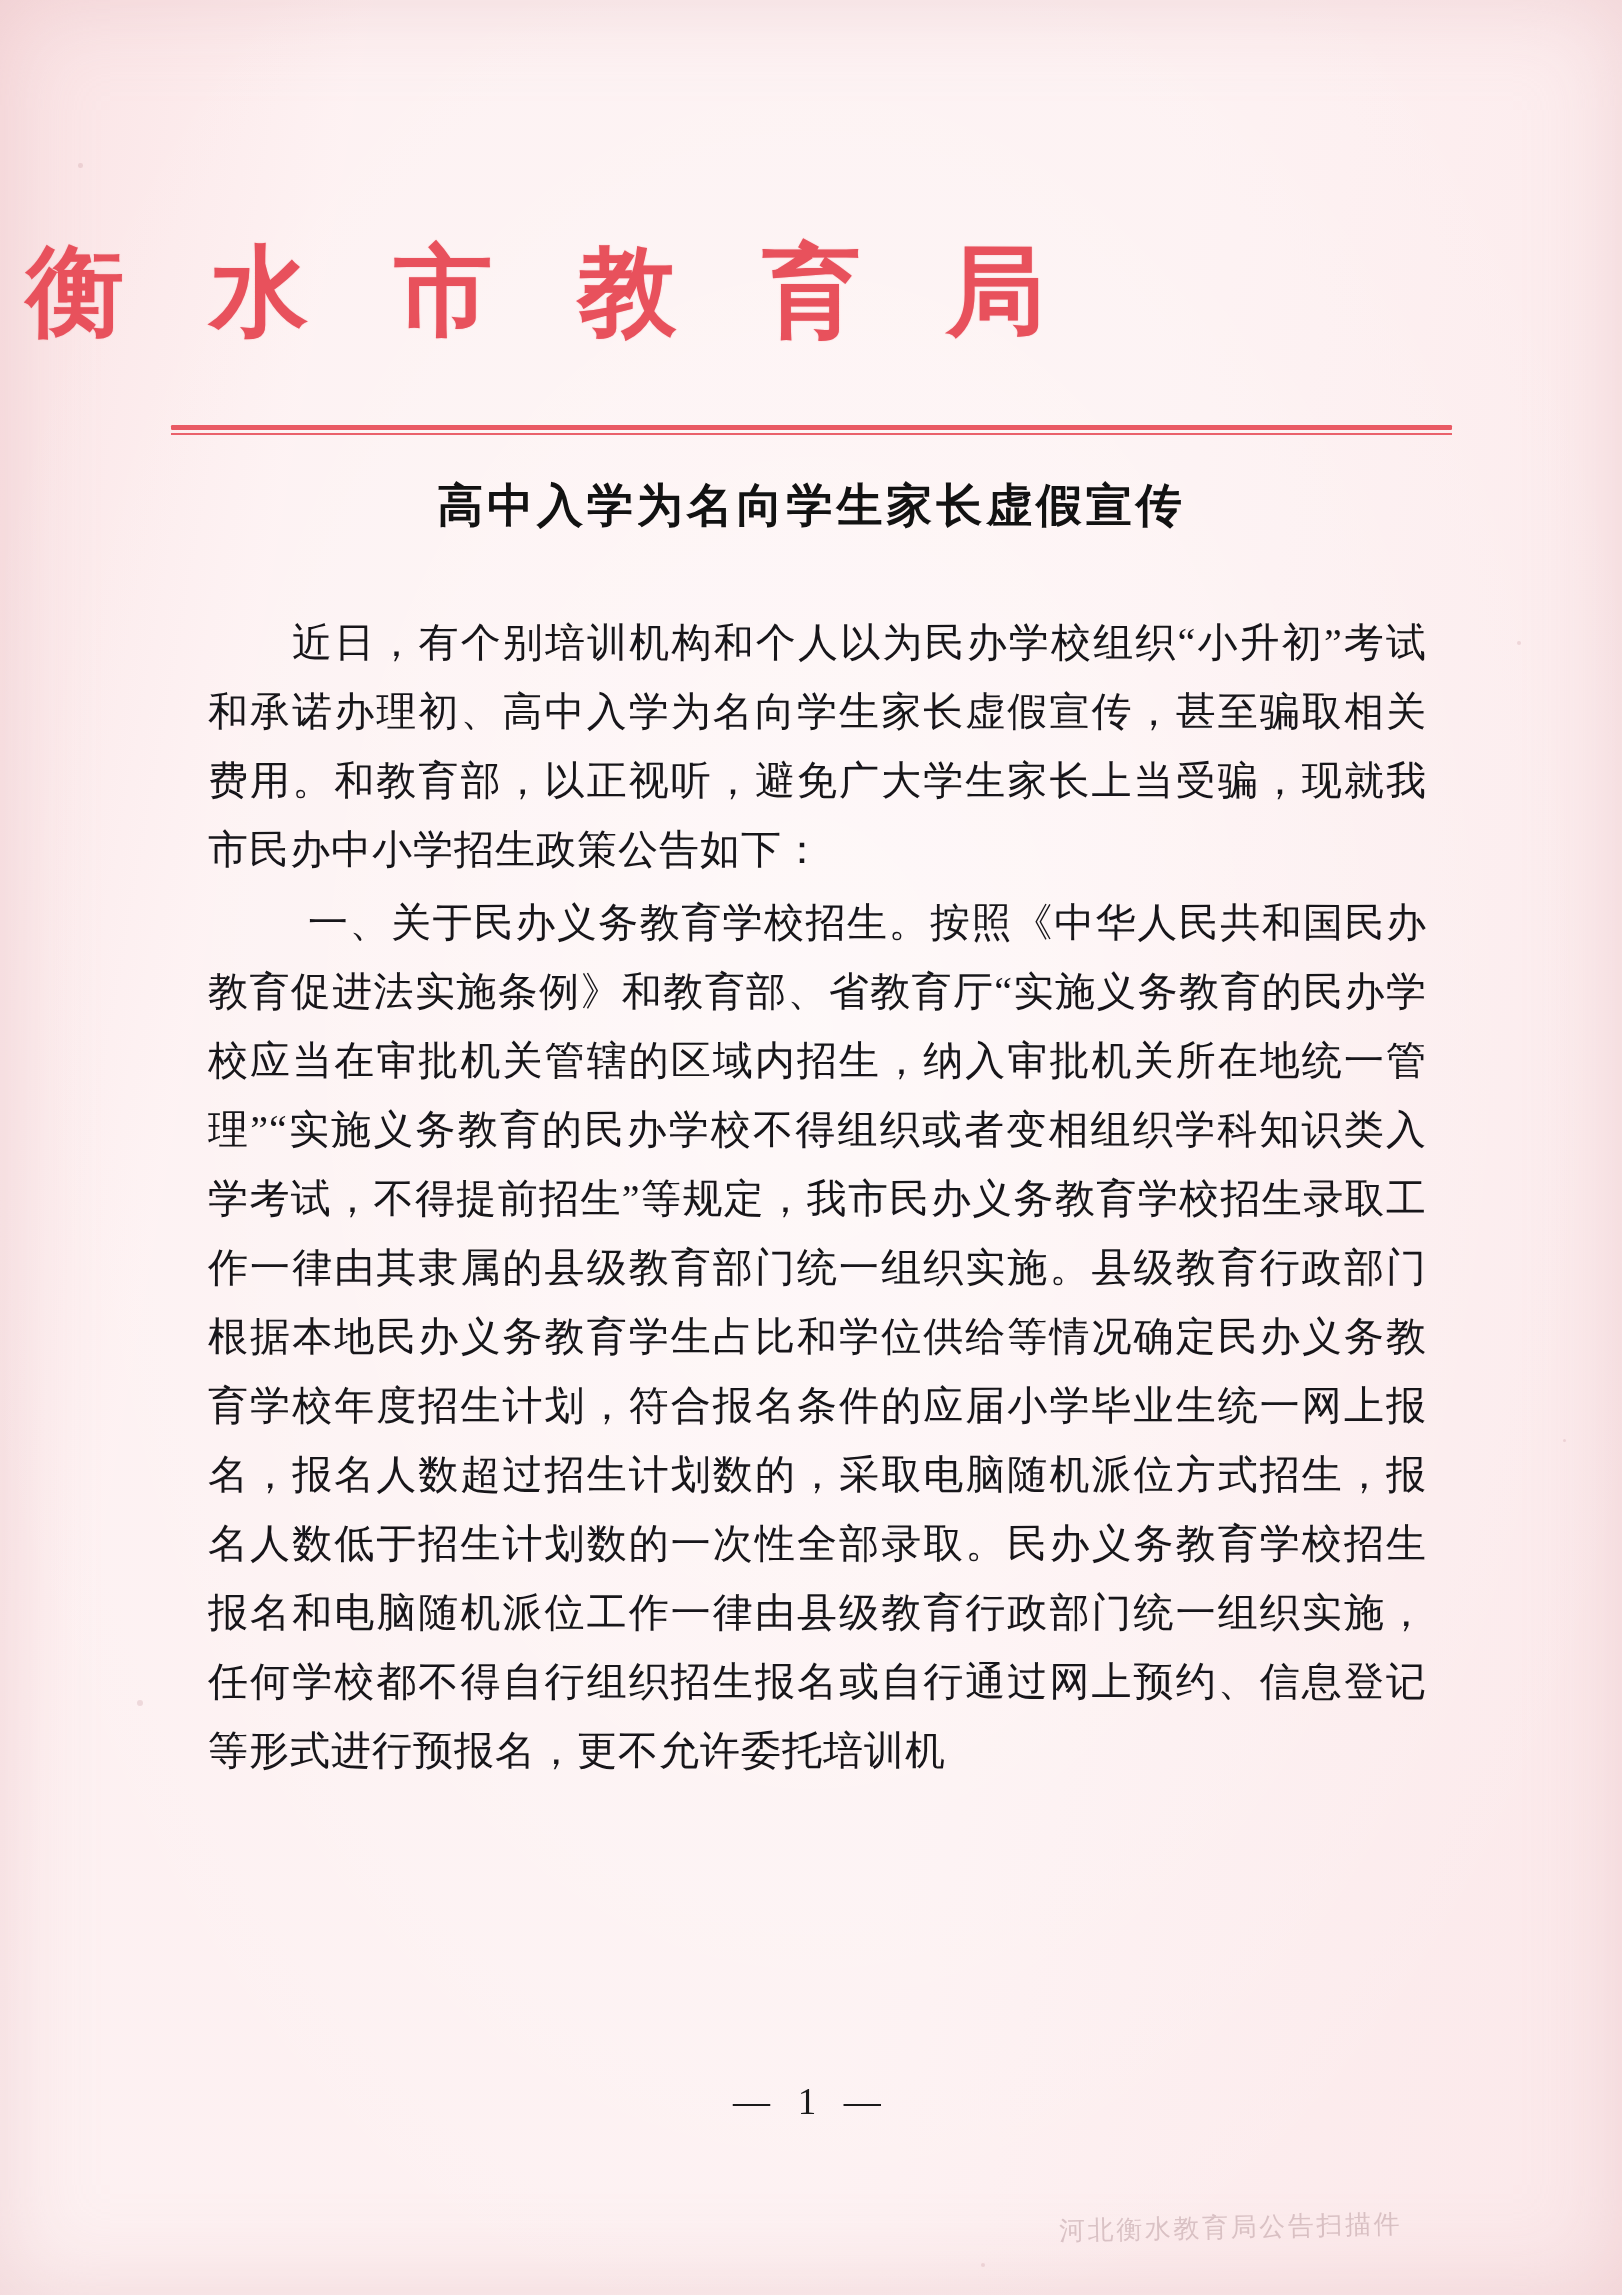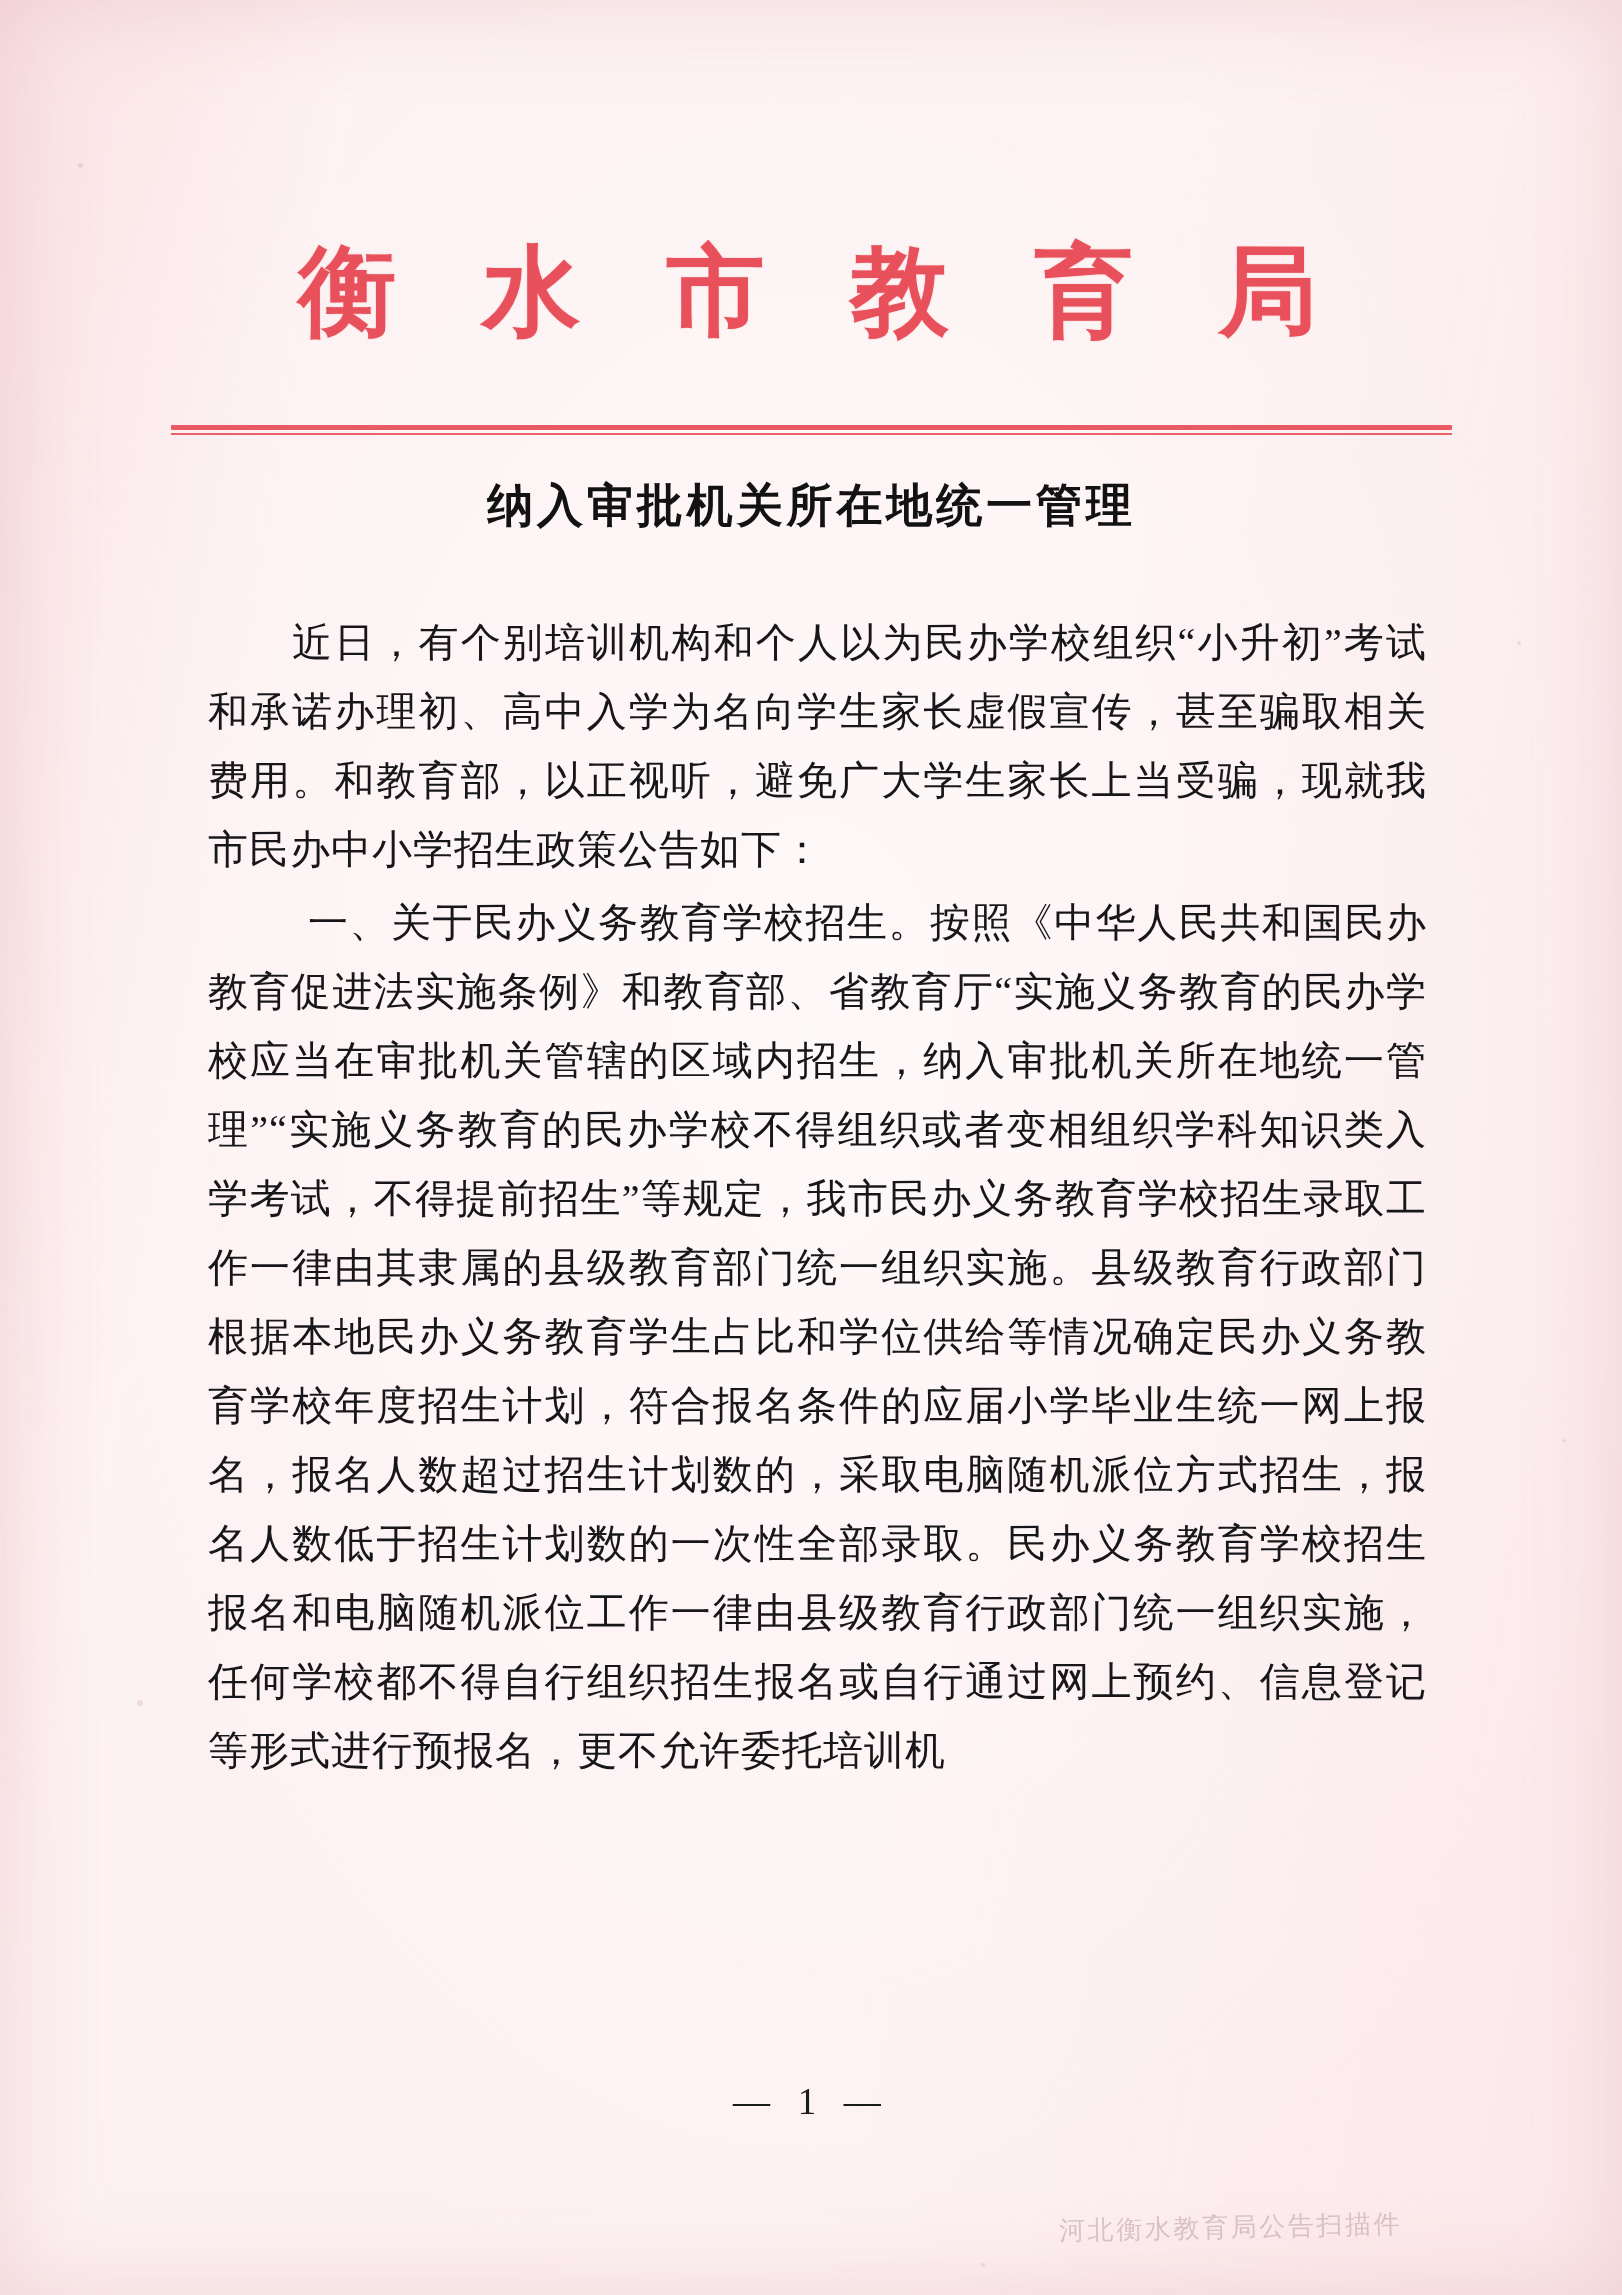--- a/index.html
+++ b/index.html
@@ -37,21 +37,21 @@
     position: absolute;
     left: 0; top: 0; right: 0; bottom: 0;
   }
 
   
   .masthead {
     position: absolute;
     left: 0;
     right: 8px;
     top: 242px;
-    text-align: center;
+    text-align: left;
   }
   .masthead-title {
     font-family: "DejaVu Serif", "Liberation Serif", serif;
     font-weight: bold;
     font-size: 98px;
     line-height: 1.0;
     color: #e8515c;
     letter-spacing: 26px;
     text-indent: 26px;
     text-shadow: 0 0 1.3px rgba(232,81,92,0.45);
@@ -167,21 +167,21 @@
 
     <div class="masthead">
       <div class="masthead-title">衡 水 市 教 育 局</div>
     </div>
 
     <div class="rule-wrap">
       <div class="rule-thick"></div>
       <div class="rule-thin"></div>
     </div>
 
-    <div class="doc-title">纳入审批机关所在地统一管理</div>
+    <div class="doc-title">高中入学为名向学生家长虚假宣传</div>
 
     <div class="body-text">
       <p class="para">近日，有个别培训机构和个人以为民办学校组织“小升初”考试和承诺办理初、高中入学为名向学生家长虚假宣传，甚至骗取相关费用。和教育部，以正视听，避免广大学生家长上当受骗，现就我市民办中小学招生政策公告如下：</p>
       <p class="para"><span class="lead">一、关于民办义务教育学校招生。</span><span>按照《中华人民共和国民办教育促进法实施条例》和教育部、省教育厅“实施义务教育的民办学校应当在审批机关管辖的区域内招生，纳入审批机关所在地统一管理”“实施义务教育的民办学校不得组织或者变相组织学科知识类入学考试，不得提前招生”等规定，我市民办义务教育学校招生录取工作一律由其隶属的县级教育部门统一组织实施。县级教育行政部门根据本地民办义务教育学生占比和学位供给等情况确定民办义务教育学校年度招生计划，符合报名条件的应届小学毕业生统一网上报名，报名人数超过招生计划数的，采取电脑随机派位方式招生，报名人数低于招生计划数的一次性全部录取。民办义务教育学校招生报名和电脑随机派位工作一律由县级教育行政部门统一组织实施，任何学校都不得自行组织招生报名或自行通过网上预约、信息登记等形式进行预报名，更不允许委托培训机</span></p>
     </div>
 
     <div class="page-number">— 1 —</div>
 
     <div class="watermark">河北衡水教育局公告扫描件</div>
   </div>

